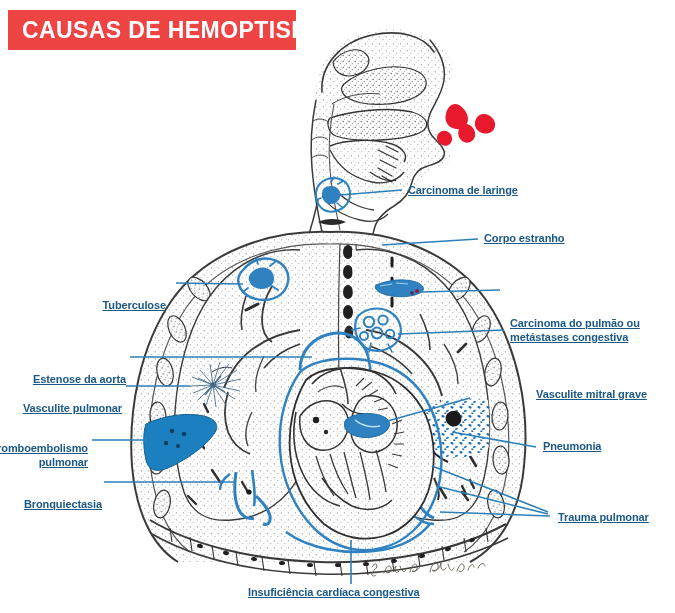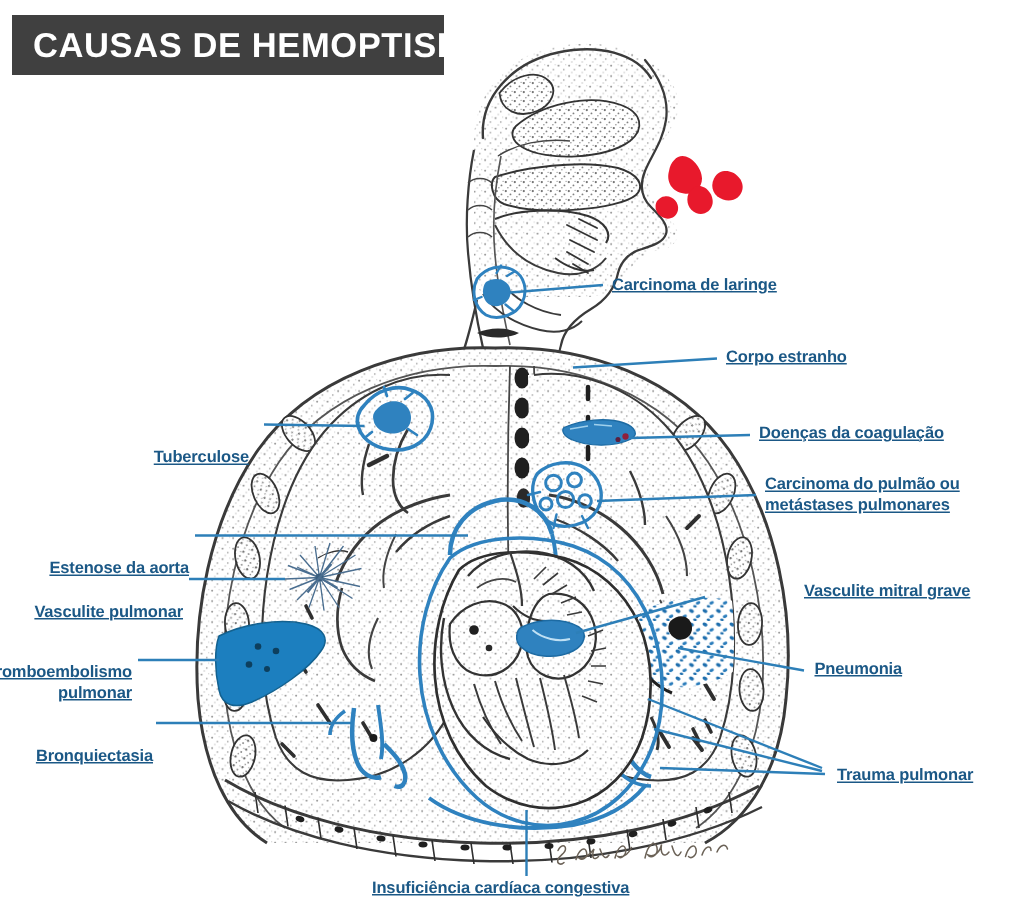--- a/index.html
+++ b/index.html
@@ -16,21 +16,21 @@
     font-family: "Liberation Sans", sans-serif;
   }
 
   
   #title-banner {
     position: absolute;
     left: 8px;
     top: 10px;
     width: 288px;
     height: 40px;
-    background: #404040;
+    background: #ef4444;
     display: flex;
     align-items: center;
     padding-left: 14px;
     box-sizing: border-box;
   }
   #title-text {
     color: #ffffff;
     font-size: 23px;
     font-weight: bold;
     letter-spacing: 0.4px;
@@ -461,24 +461,23 @@
   </svg>
 
   <div id="title-banner">
     <span id="title-text">CAUSAS DE HEMOPTISE</span>
   </div>
 
   <div class="label right" style="left:408px; top:184px;">Carcinoma de laringe</div>
 
   <div class="label right" style="left:484px; top:232px;">Corpo estranho</div>
 
-  <div class="label right" style="left:506px; top:283px;">Doenças da coagulação</div>
 
   <div class="label right" style="left:510px; top:317px;">Carcinoma do pulmão ou
-metástases pulmonares</div>
+metástases congestiva</div>
 
   <div class="label right" style="left:536px; top:388px;">Vasculite mitral grave</div>
 
   <div class="label right" style="left:543px; top:440px;">Pneumonia</div>
 
   <div class="label right" style="left:558px; top:511px;">Trauma pulmonar</div>
 
   <div class="label left" style="right:509px; top:275px;">Tuberculose</div>
 
   <div class="label left" style="right:549px; top:349px;">Estenose da aorta</div>

